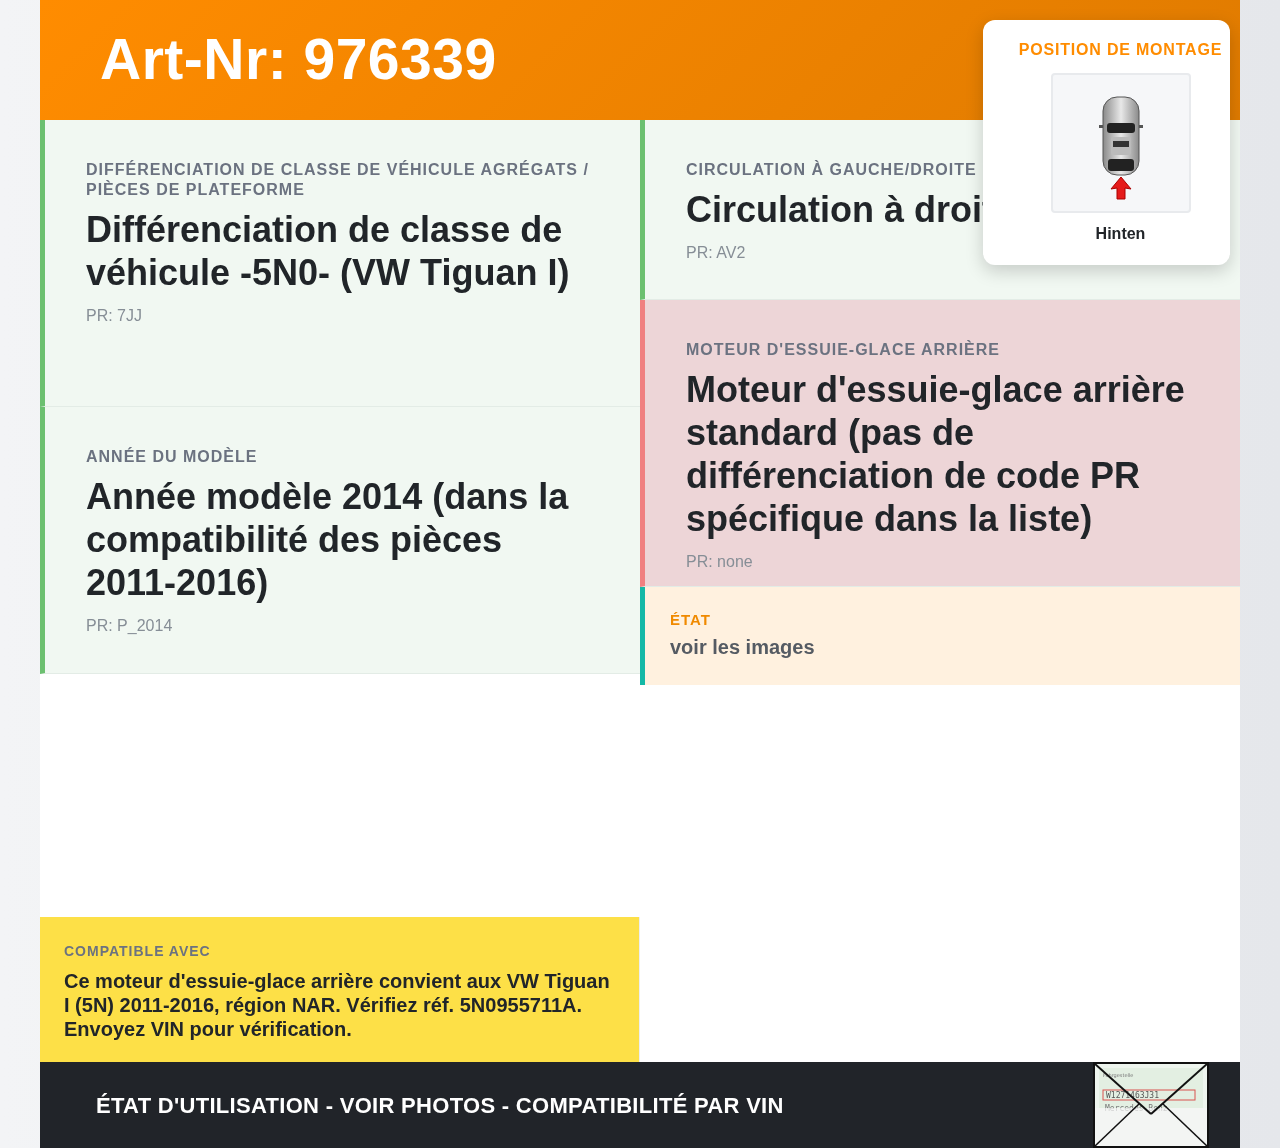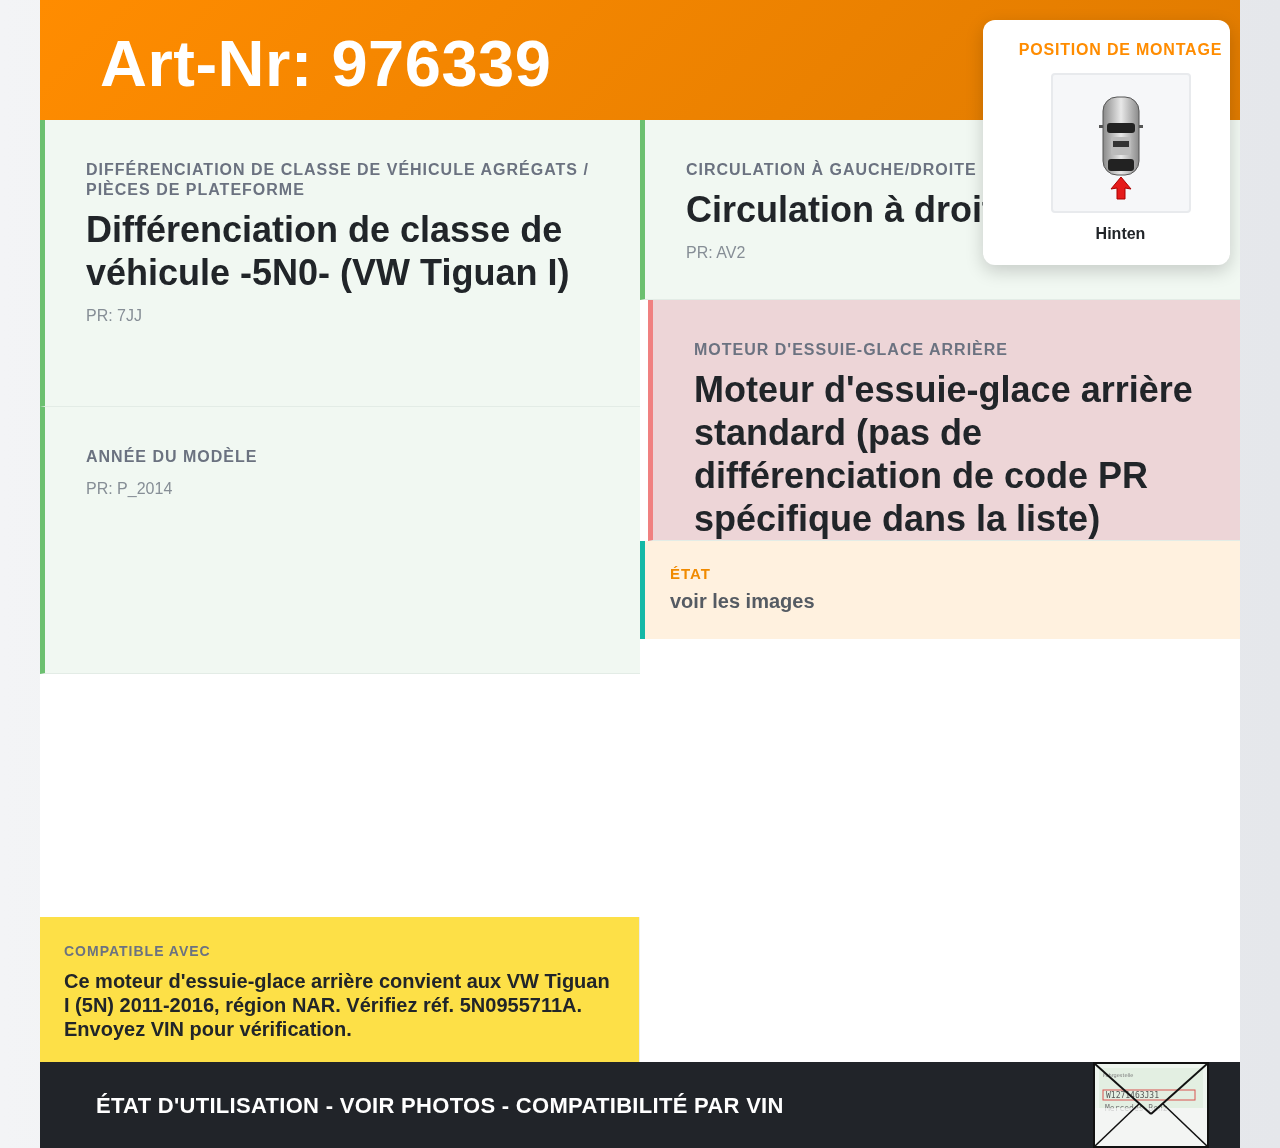--- a/index.html
+++ b/index.html
@@ -16,21 +16,21 @@
       background: #ffffff;
       overflow: hidden;
     }
     .header {
       position: absolute; left: 0; top: 0;
       width: 1200px; height: 120px;
       background: linear-gradient(135deg, #ff8c00 0%, #e07b00 100%);
     }
     .header-title {
       position: absolute; left: 60px; top: 26px;
-      font-size: 65px; font-weight: 700; color: #ffffff;
+      font-size: 57px; font-weight: 700; color: #ffffff;
       letter-spacing: 0.5px;
     }
     .col-left {
       position: absolute; left: 0; top: 120px; width: 600px;
     }
     .col-right {
       position: absolute; left: 600px; top: 120px; width: 600px;
     }
     .card {
       position: relative;
@@ -48,21 +48,21 @@
       font-size: 36px; font-weight: 700; color: #212529;
       line-height: 43px; margin-top: 8px;
     }
     .card-pr {
       font-size: 16px; color: #868e96; margin-top: 12px; line-height: 20px;
     }
     .c1 { height: 287px; }
     .c2 { height: 243px; }
     .c3 { height: 267px; }
     .r1 { height: 180px; }
-    .r2 { height: 241px; margin-left: 8px; }
+    .r2 { height: 287px; }
     .state {
       position: relative; height: 98px;
       border-left: 5px solid #14b8a6; background: #fff1df;
       padding: 24px 0 0 25px;
     }
     .state-label {
       font-size: 15px; font-weight: 700; color: #f08a00; letter-spacing: 1px;
     }
     .state-value {
       font-size: 20px; color: #555b63; margin-top: 8px; font-weight: 600;
@@ -119,20 +119,21 @@
   </div>
 
   <div class="col-left">
     <div class="card c1">
       <div class="card-label">Différenciation de classe de véhicule agrégats / pièces de plateforme</div>
       <div class="card-value">Différenciation de classe de véhicule -5N0- (VW Tiguan I)</div>
       <div class="card-pr">PR: 7JJ</div>
     </div>
     <div class="card c3">
       <div class="card-label">Année du modèle</div>
+      <div class="card-value">Année modèle 2014 (dans la compatibilité des pièces 2011-2016)</div>
       <div class="card-pr">PR: P_2014</div>
     </div>
   </div>
 
   <div class="col-right">
     <div class="card r1">
       <div class="card-label">Circulation à gauche/droite</div>
       <div class="card-value">Circulation à droite</div>
       <div class="card-pr">PR: AV2</div>
     </div>

